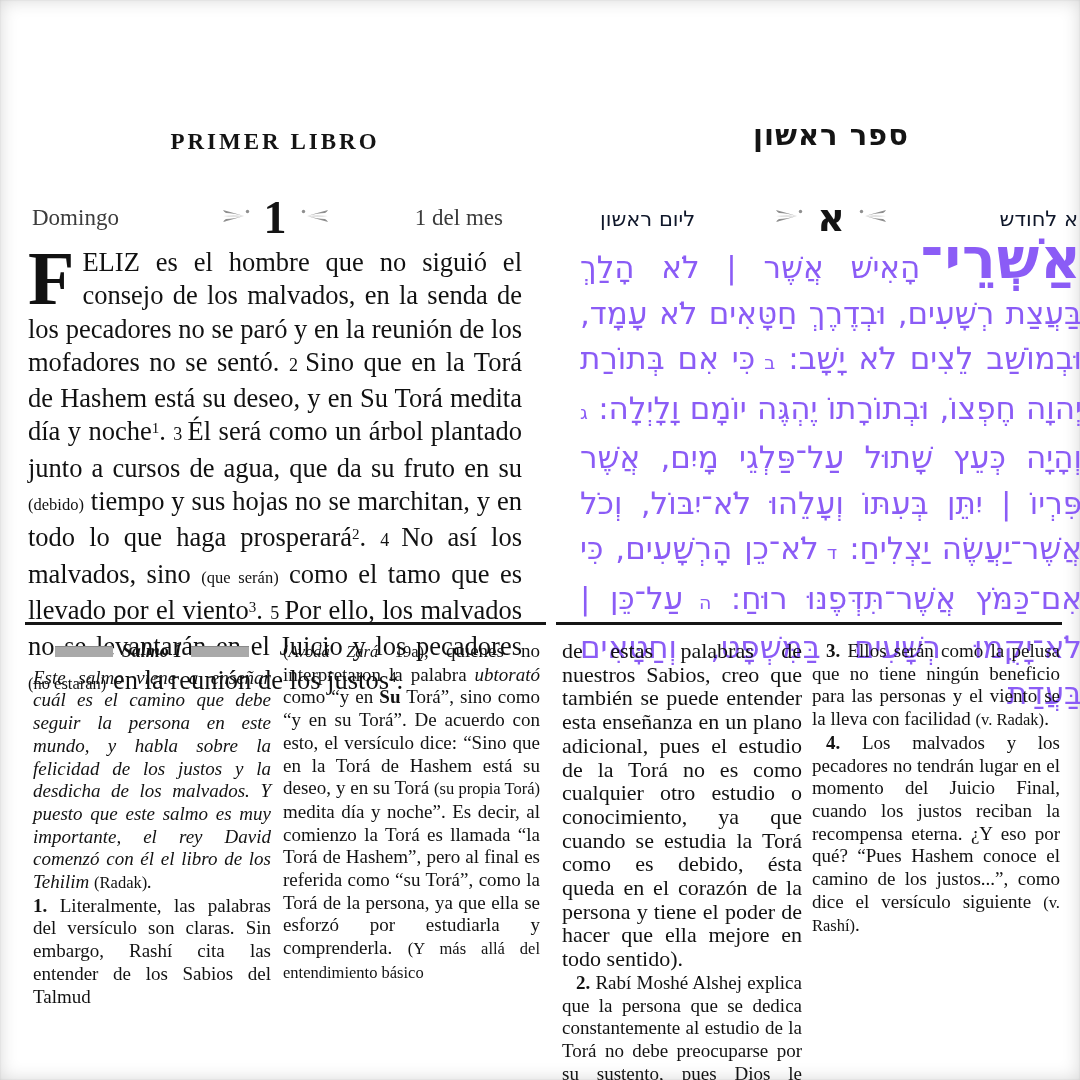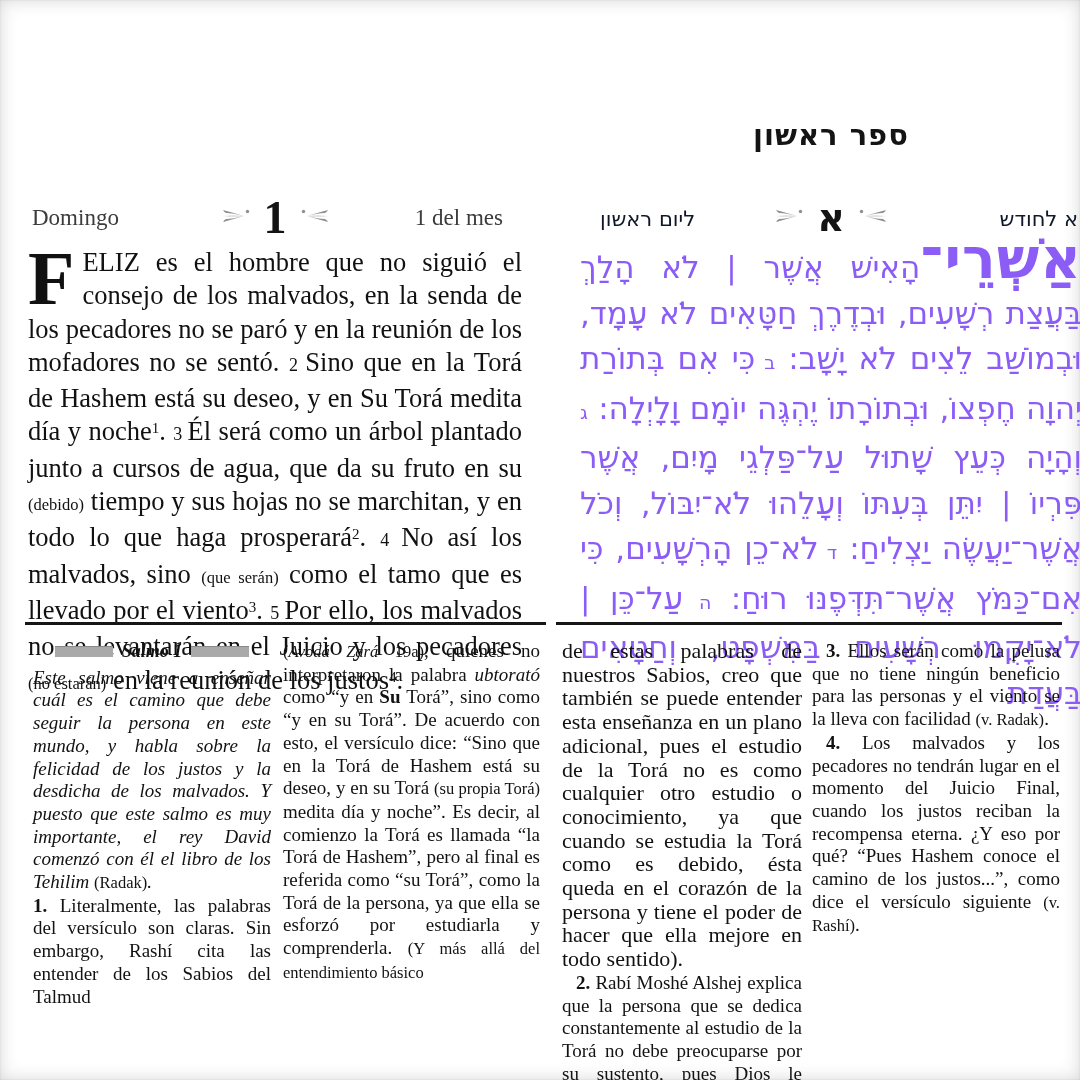--- a/index.html
+++ b/index.html
@@ -62,20 +62,21 @@
   .salmo-title{font-size:18px; font-weight:bold; font-style:italic; white-space:nowrap;}
   .cblock{margin:0;}
   .cblock.intro{font-style:italic;}
   .cblock.indent{text-indent:14px;}
 </style>
 </head>
 <body>
 
 <div class="page">
 
+  <div class="book-title col-left">PRIMER LIBRO</div>
   <div class="header-row col-left">
     <span class="header-side" style="left:4px;">Domingo</span>
     <span class="header-center">
       <span class="fleuron">
         <svg width="30" height="20" viewBox="0 0 30 20">
           <g fill="#8f8f8f">
             <path d="M1 4 Q12 7 22 10 Q11 7 4 7 Q2 6 1 4 Z"></path>
             <path d="M1 10 Q12 9.4 22 10 Q12 10.6 1 10 Z"></path>
             <path d="M1 16 Q12 13 22 10 Q11 13 4 13 Q2 14 1 16 Z"></path>
             <circle cx="25.5" cy="5.5" r="1.7"></circle>

